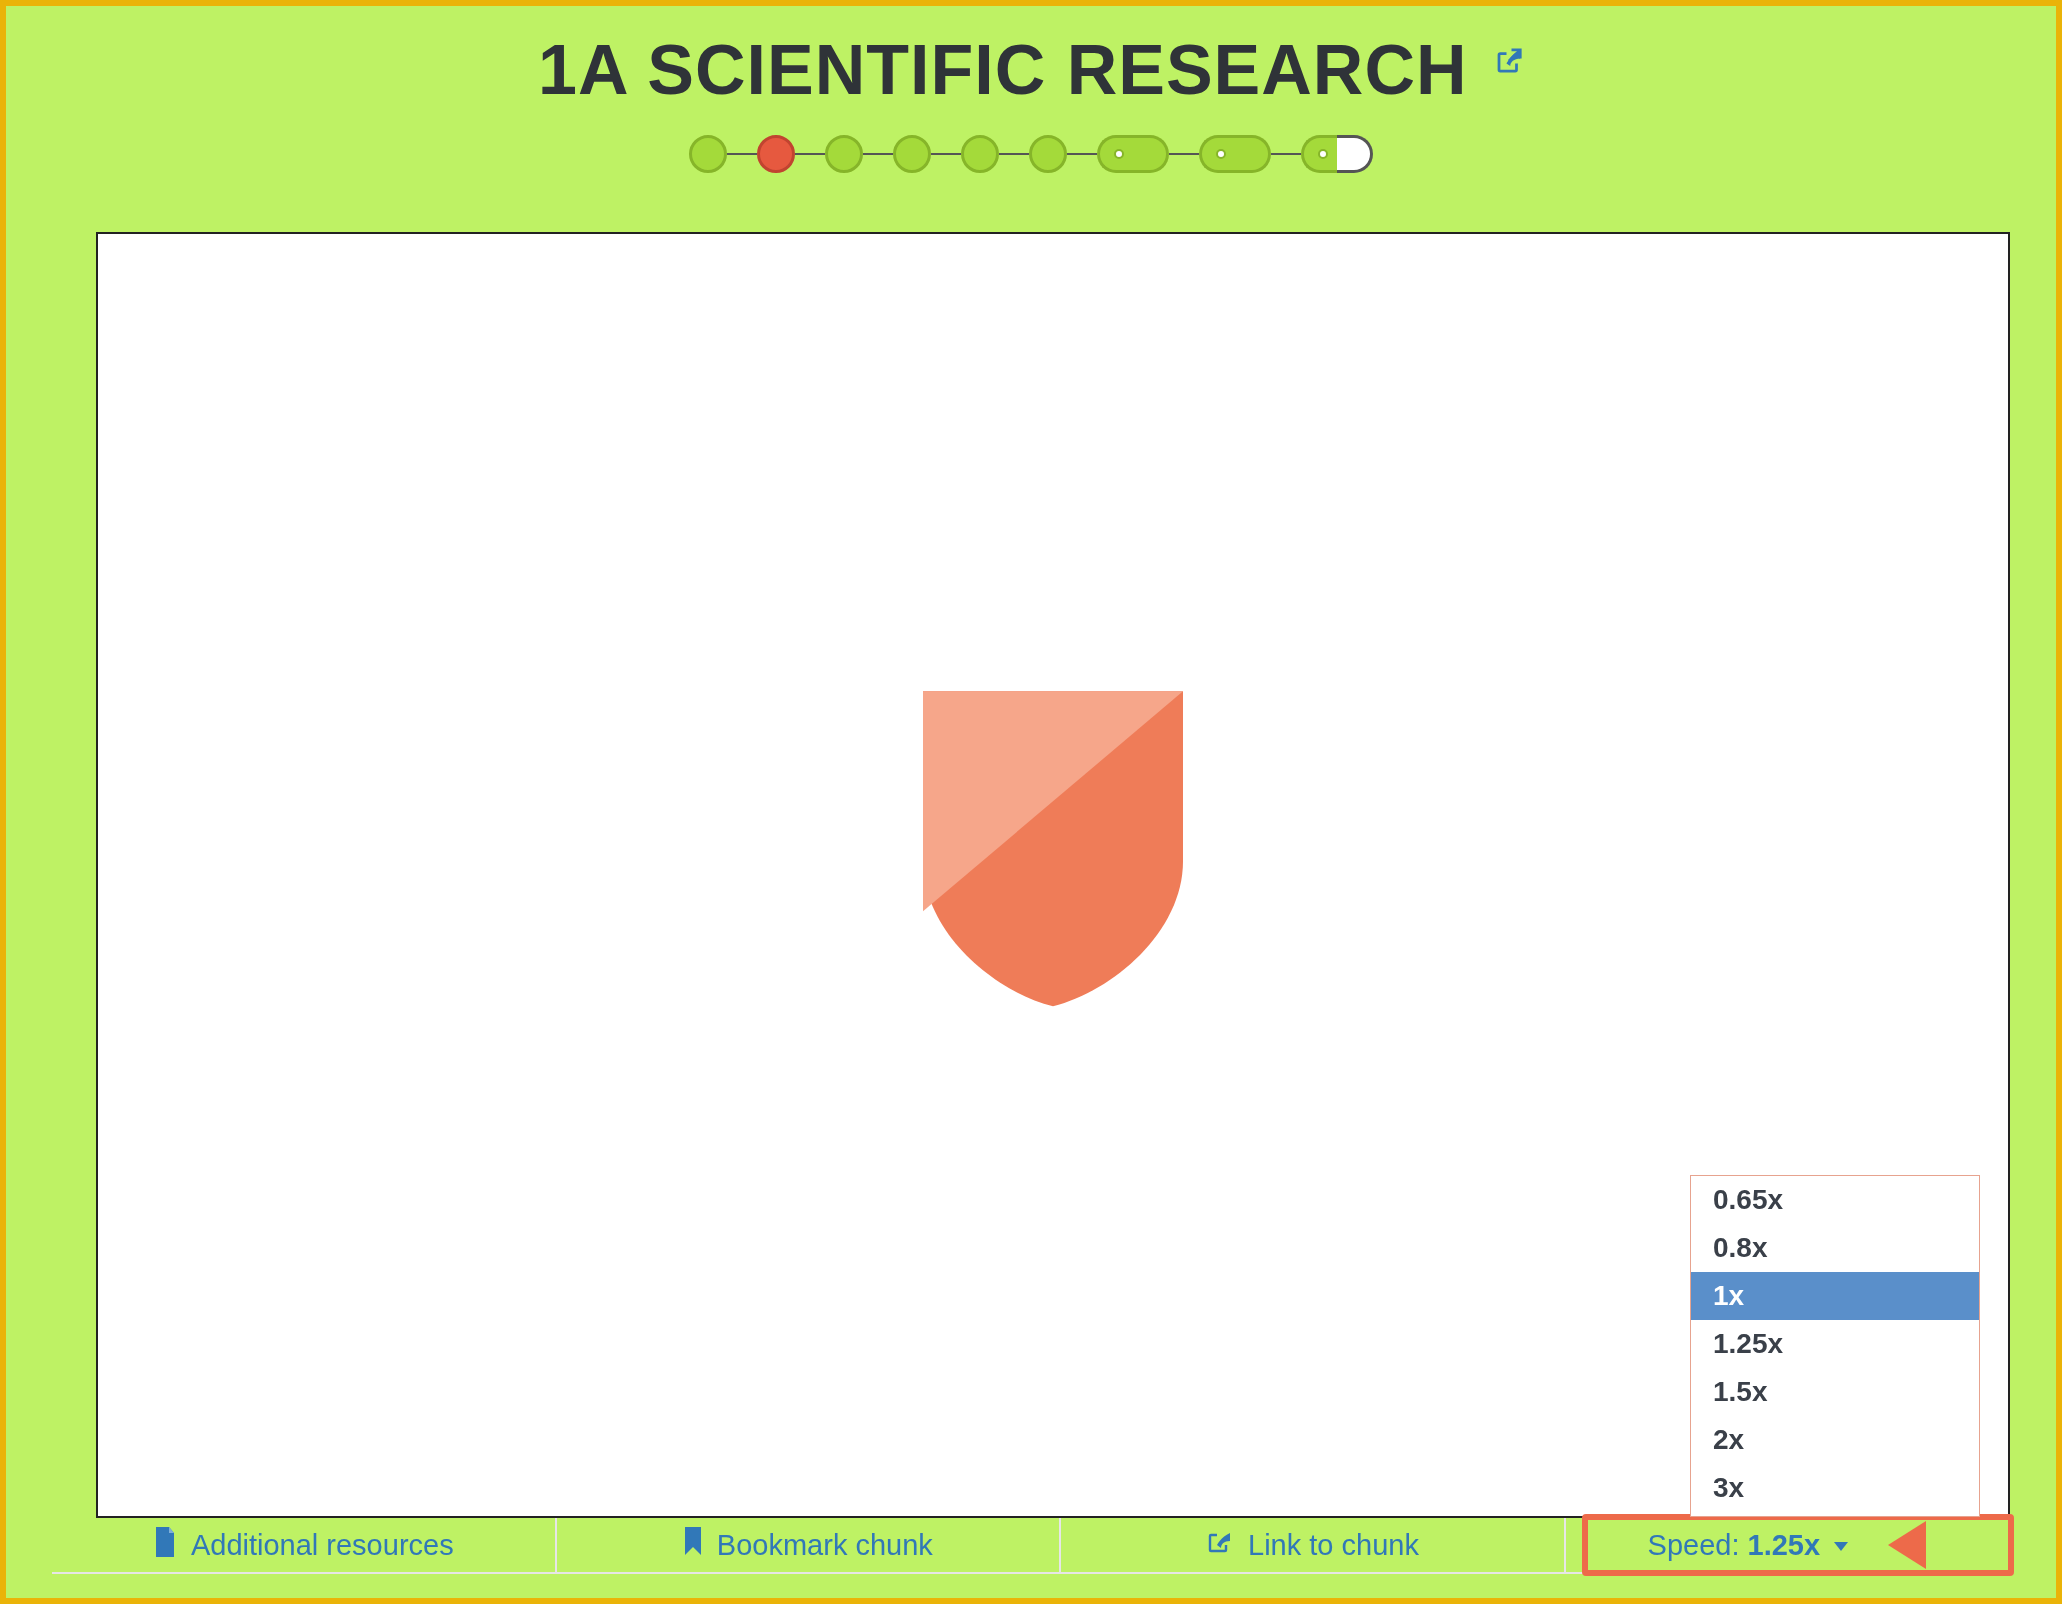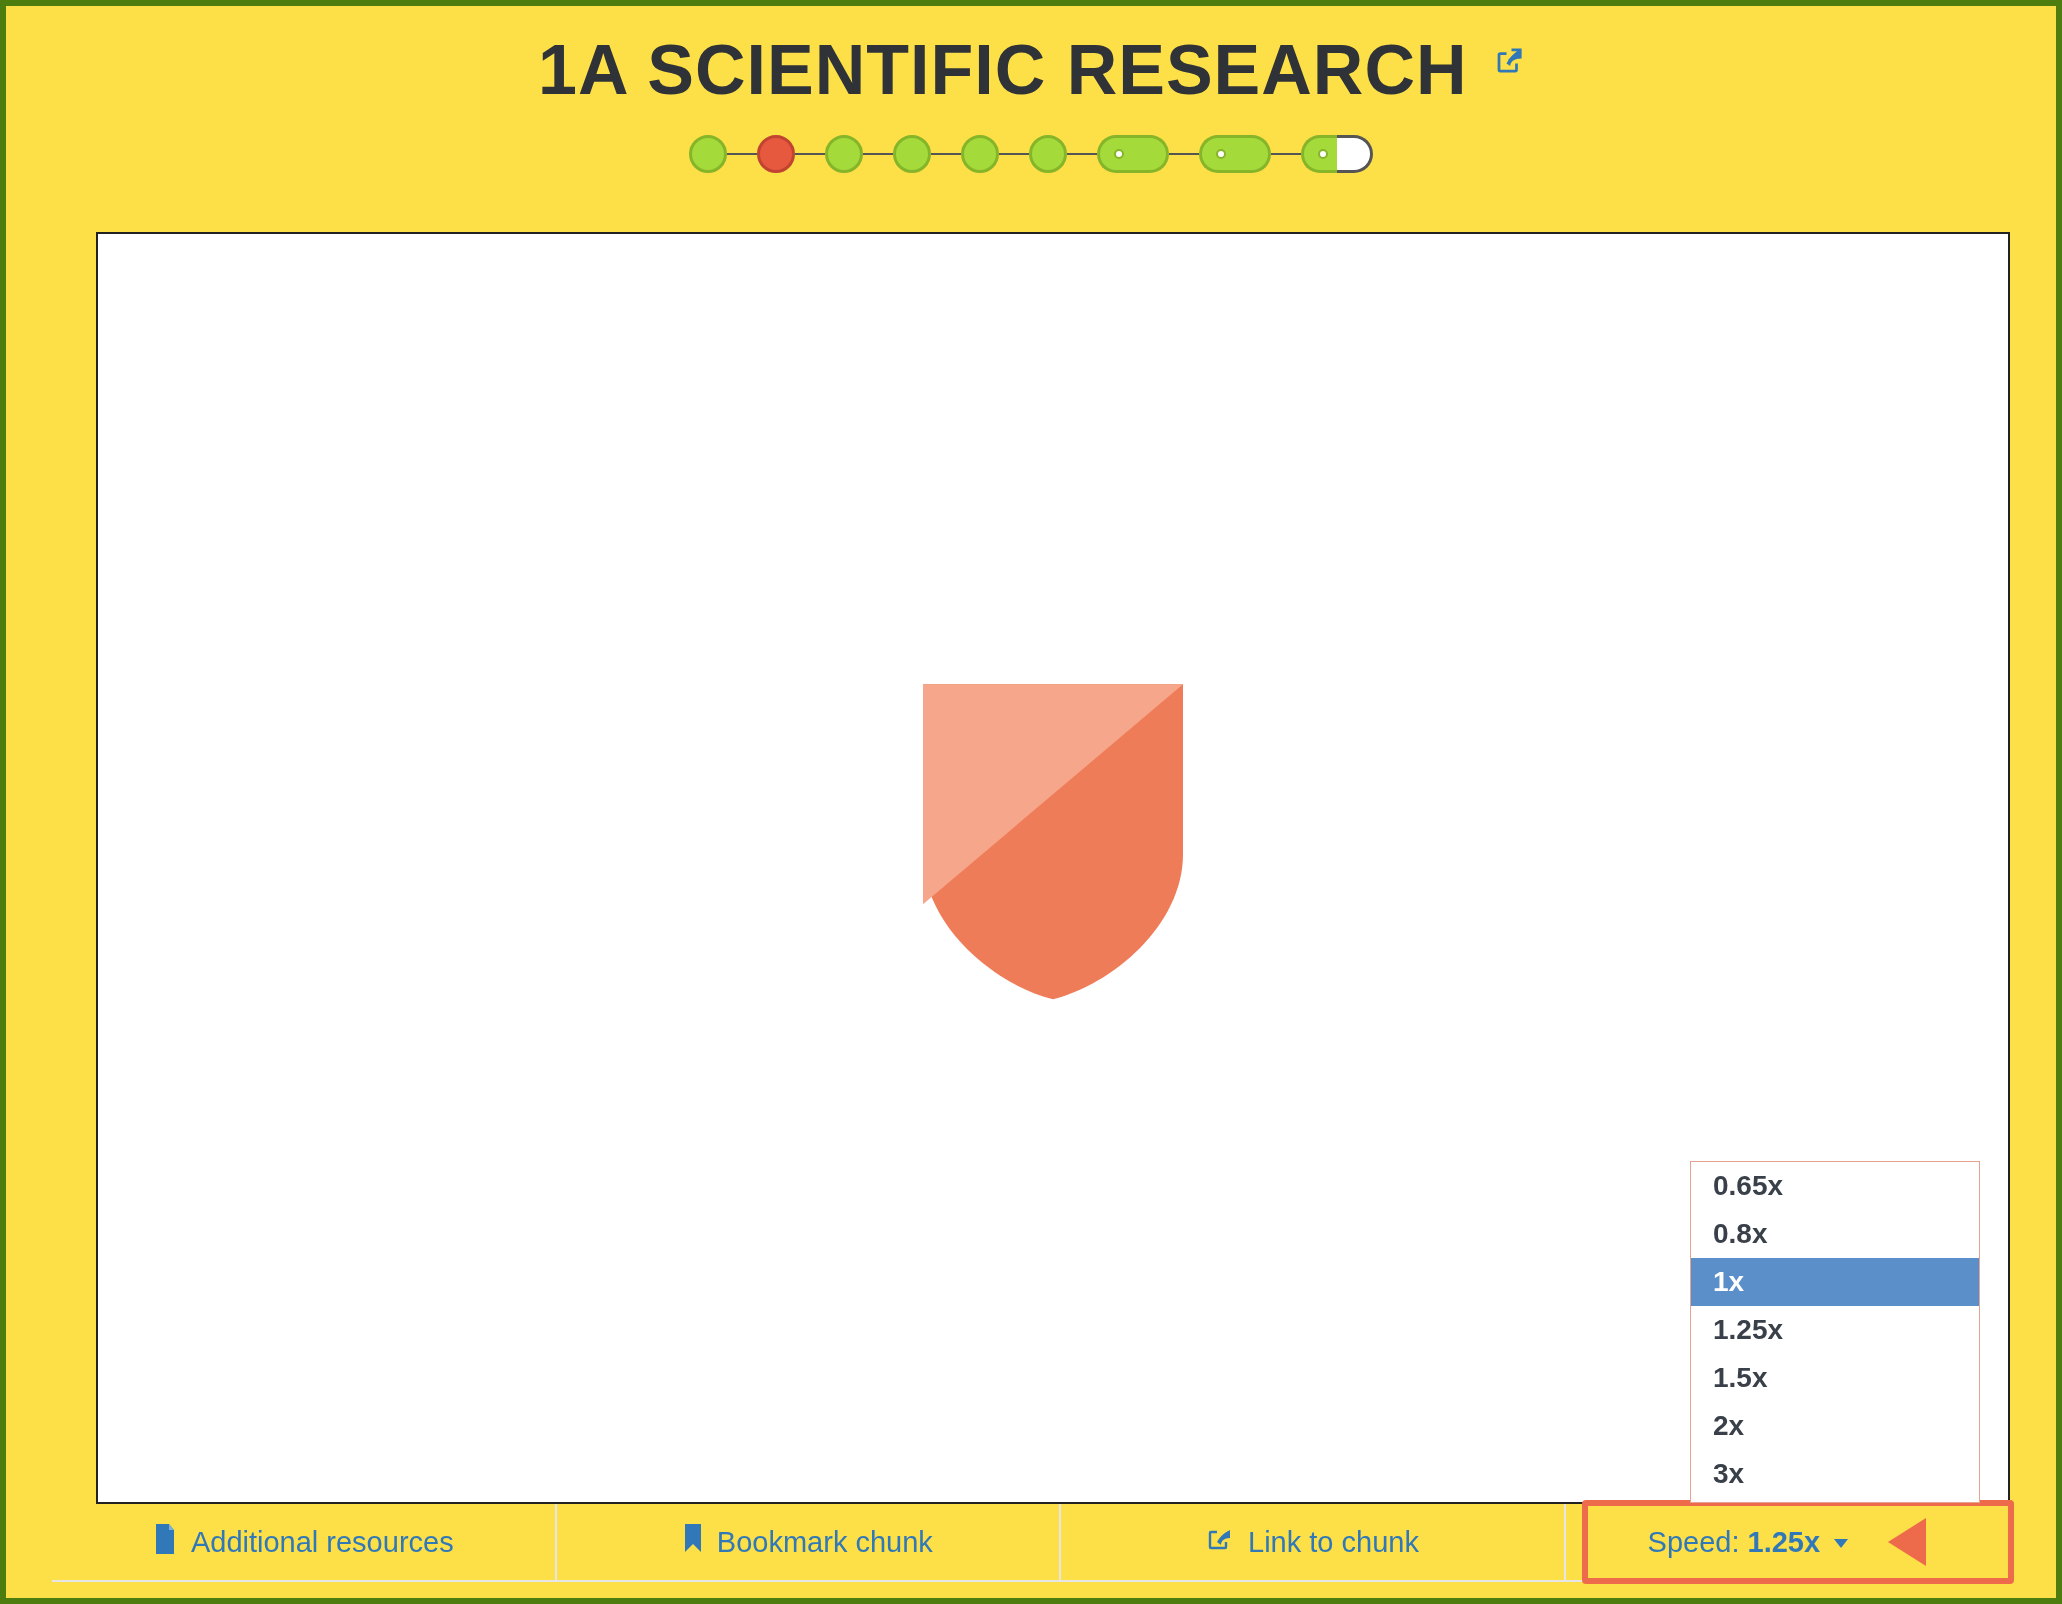--- a/index.html
+++ b/index.html
@@ -6,23 +6,23 @@
 body {
   font-family: -apple-system, BlinkMacSystemFont, "Segoe UI", Helvetica, Arial, sans-serif;
   background: #fff;
   width: 2062px;
   height: 1604px;
   position: relative;
 }
 .outer-frame {
   position: absolute;
   inset: 0;
-  border: 6px solid #4d7c0f;
-  background: #fde047;
-  padding: 18px 46px 16px 46px;
+  border: 6px solid #eab308;
+  background: #bef264;
+  padding: 18px 46px 24px 46px;
   display: flex;
   flex-direction: column;
 }
 .title-row {
   text-align: center;
   margin-top: 6px;
 }
 .title-text {
   font-family: "Arial Narrow", "Helvetica Neue Condensed", Impact, sans-serif;
   font-stretch: condensed;
@@ -129,21 +129,21 @@
   padding: 8px 22px;
   cursor: pointer;
 }
 .speed-item.highlight {
   background: #5a8fca;
   color: #fff;
 }
 .toolbar {
   display: flex;
   align-items: stretch;
-  height: 78px;
+  height: 56px;
   border-bottom: 2px solid #e6e6e6;
   position: relative;
 }
 .tbtn {
   flex: 1;
   display: flex;
   align-items: center;
   justify-content: center;
   gap: 14px;
   color: #3178b8;

